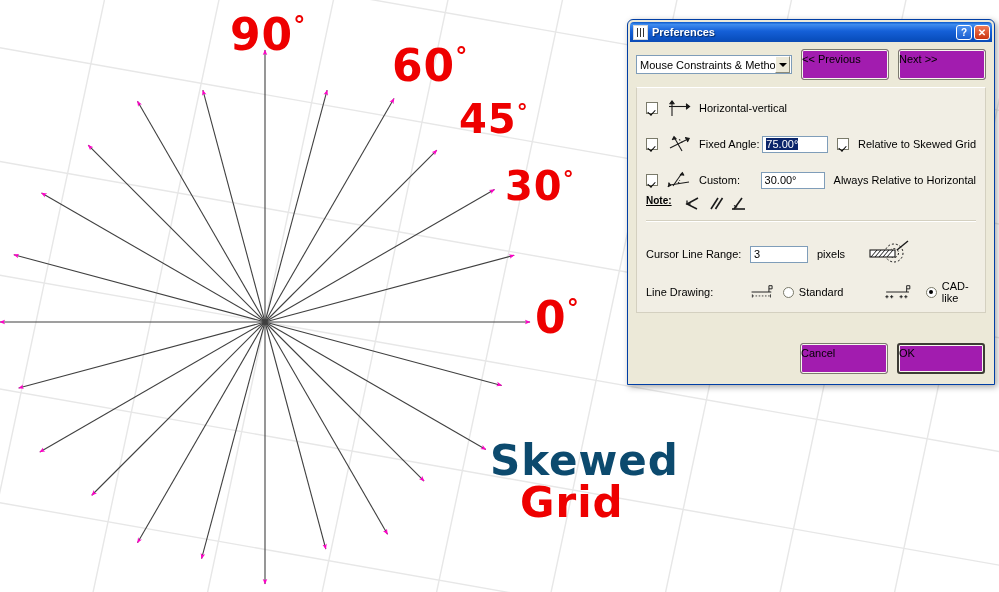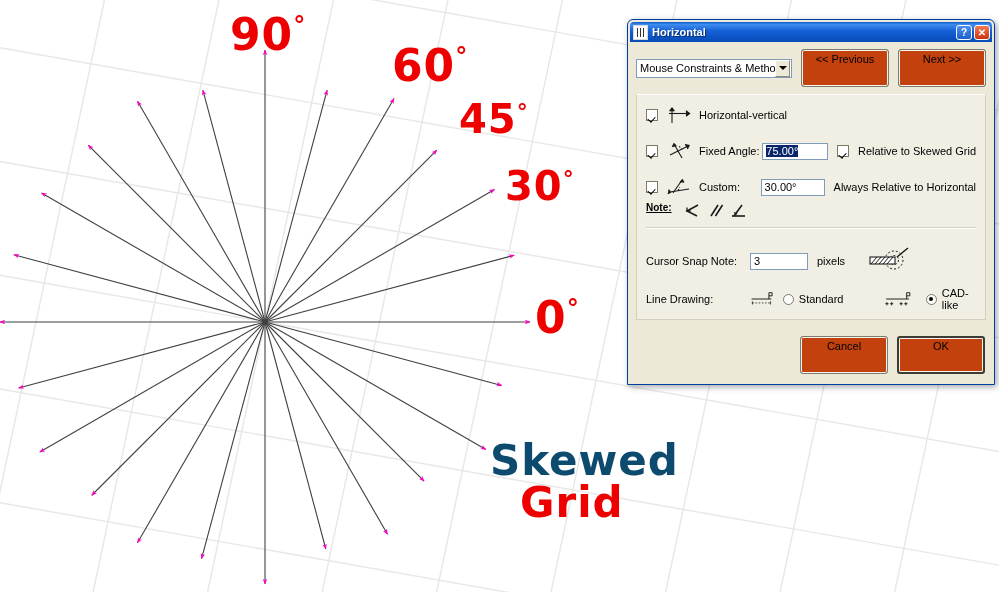--- a/index.html
+++ b/index.html
@@ -76,23 +76,23 @@
   .sel-arrow{
     width:16px;height:17px;margin:0 1px 0 0;background:#ece9d8;
     border:1px solid #fff;border-right-color:#8a8a7a;border-bottom-color:#8a8a7a;
     display:flex;align-items:center;justify-content:center;box-sizing:border-box;
   }
   .sel-arrow s{
     display:block;width:0;height:0;border-left:4px solid transparent;
     border-right:4px solid transparent;border-top:4px solid #000;
   }
   .xp-btn{
-    height:38px;min-width:88px;background:#c2410c;
+    height:31px;min-width:88px;background:#a21caf;
     border:1px solid #7b7b6e;border-radius:3px;
-    font-size:11px;color:#000;text-align:center;line-height:19px;
+    font-size:11px;color:#000;text-align:left;line-height:19px;
     font-family:"Liberation Sans", sans-serif;
     box-shadow:inset 0 0 0 1px #f7f6ee;
     box-sizing:border-box;
   }
   #btn-prev{width:91px;}
   #btn-next{width:94px;}
 
   .group-box{
     border:1px solid #d4d0c0;border-top-color:#ffffff;
     background:#f1eeE4;
@@ -233,21 +233,21 @@
     </div>
 
   <div id="pref-dialog">
 
     <div id="titlebar">
       <span id="app-icon">
           <i></i>
           <i></i>
           <i></i>
         </span>
-      <span id="title-text">Horizontal</span>
+      <span id="title-text">Preferences</span>
       <span class="tb-btn tb-help">?</span>
       <span class="tb-btn tb-close">✕</span>
     </div>
 
     <div id="dlg-body">
 
       <div class="row-top">
         <div class="xp-select">
           <span class="sel-label">Mouse Constraints &amp; Methods</span>
           <span class="sel-arrow">
@@ -330,21 +330,21 @@
               </g>
             </svg>
           </span>
         </div>
 
         <div class="divider"></div>
       </div>
 
       <div class="group-box bottom-grp" style="border-top:none;margin-top:-1px">
         <div class="brow first">
-          <span class="lbl-w">Cursor Snap Note:</span>
+          <span class="lbl-w">Cursor Line Range:</span>
           <span class="txt-input" style="width:58px"><span>3</span></span>
           <span>pixels</span>
           <svg width="44" height="28" style="margin-left:22px" viewBox="0 0 44 28">
             <g stroke="#1a1a1a" fill="none">
               <circle cx="27" cy="13" r="9" stroke-dasharray="2 2" stroke-width="1"></circle>
               <circle cx="27" cy="13" r="4.5" stroke-dasharray="2 2" stroke-width="1"></circle>
               <path d="M30,10 L41,1" stroke-width="1.4"></path>
               <rect x="3" y="10" width="25" height="7" fill="#ffffff" stroke-width="1.1"></rect>
               <path d="M4,17 L10,10 M8,17 L14,10 M12,17 L18,10 M16,17 L22,10 M20,17 L26,10" stroke-width="1"></path>
             </g>

